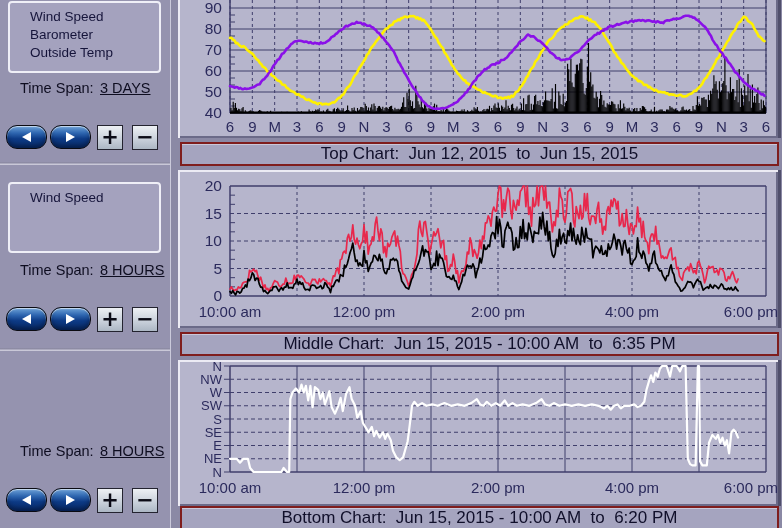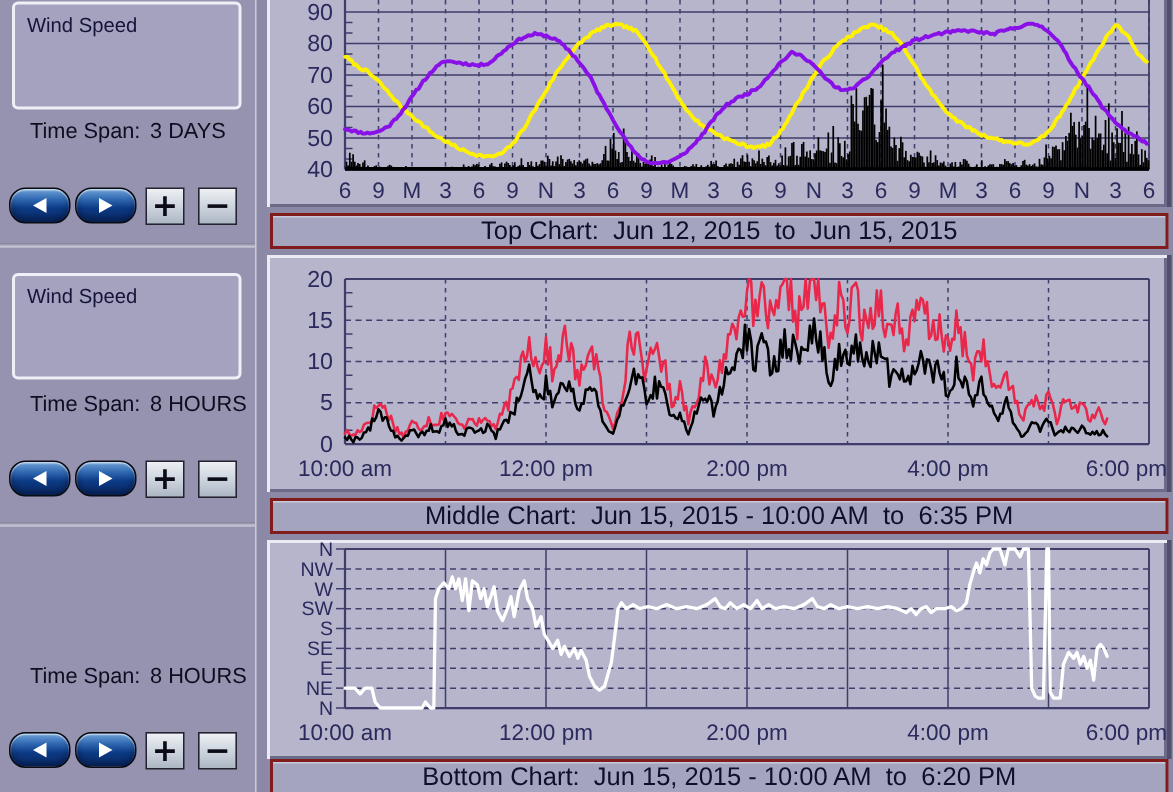--- a/index.html
+++ b/index.html
@@ -3,26 +3,26 @@
 <meta charset="utf-8">
 <style>
   html,body{margin:0;padding:0;width:782px;height:528px;overflow:hidden;}
   body{position:relative;background:#8B89A5;font-family:"Liberation Sans",sans-serif;
        -webkit-font-smoothing:antialiased;}
   
   .sidebar{position:absolute;left:0;top:0;width:170px;height:528px;background:#9593AF;
            border-right:1px solid #CBCADB;}
   .listbox{position:absolute;left:8px;width:153px;background:#A4A2BE;
            border:2px solid #EFEFF7;border-radius:4px;box-sizing:border-box;
-           padding:5px 4px 0 8px;color:#15143A;font-size:13.5px;line-height:18px;}
+           padding:5px 4px 0 20px;color:#15143A;font-size:13.5px;line-height:18px;}
   #lb1{top:1px;height:72px}
   #lb2{top:182px;height:71px}
   #lb3{top:362px;height:71px}
   .timespan{position:absolute;left:8px;width:160px;font-size:14.5px;color:#0E0D20;margin-left:12px;}
-  .timespan .val{position:absolute;left:80px;top:0;}
+  .timespan .val{position:absolute;left:80px;top:0;text-decoration:underline;}
   #ts1{top:80px} #ts2{top:262px} #ts3{top:443px}
   .sep{position:absolute;left:0;width:170px;height:3px;
        background:linear-gradient(180deg,#7E7C98,#D8D7E4);}
   #sep1{top:162px} #sep2{top:348px}
   .pill{position:absolute;width:39px;height:22px;border-radius:11px;border:1px solid #0B0B12;
         background:linear-gradient(180deg,#6FA3D8 0%,#2E66B0 32%,#0D3A85 58%,#082C6B 100%);
         box-shadow:inset 0 1px 1px rgba(255,255,255,.65), inset 0 -3px 4px rgba(0,0,15,.35);
         display:flex;align-items:center;justify-content:center;cursor:pointer;}
   .tri-l{width:0;height:0;border-top:5px solid transparent;border-bottom:5px solid transparent;
          border-right:9px solid #FFFFFF;}
@@ -47,20 +47,22 @@
         color:#100F2A;font-size:17px;line-height:19px;text-align:center;white-space:pre;}
   #tb1{top:142px} #tb2{top:332px} #tb3{top:506px}
 </style>
 </head>
 <body>
 
 <div class="sidebar">
 
   <div class="listbox" id="lb1">
     <div>Wind Speed</div>
+    <div>Barometer</div>
+    <div>Outside Temp</div>
   </div>
   <div class="timespan" id="ts1">
     <span>Time Span:</span>
     <span class="val">3 DAYS</span>
   </div>
   <div class="pill r1 bx1">
     <span class="tri-l"></span>
     </div>
   <div class="pill r1 bx2">
     <span class="tri-r"></span>

